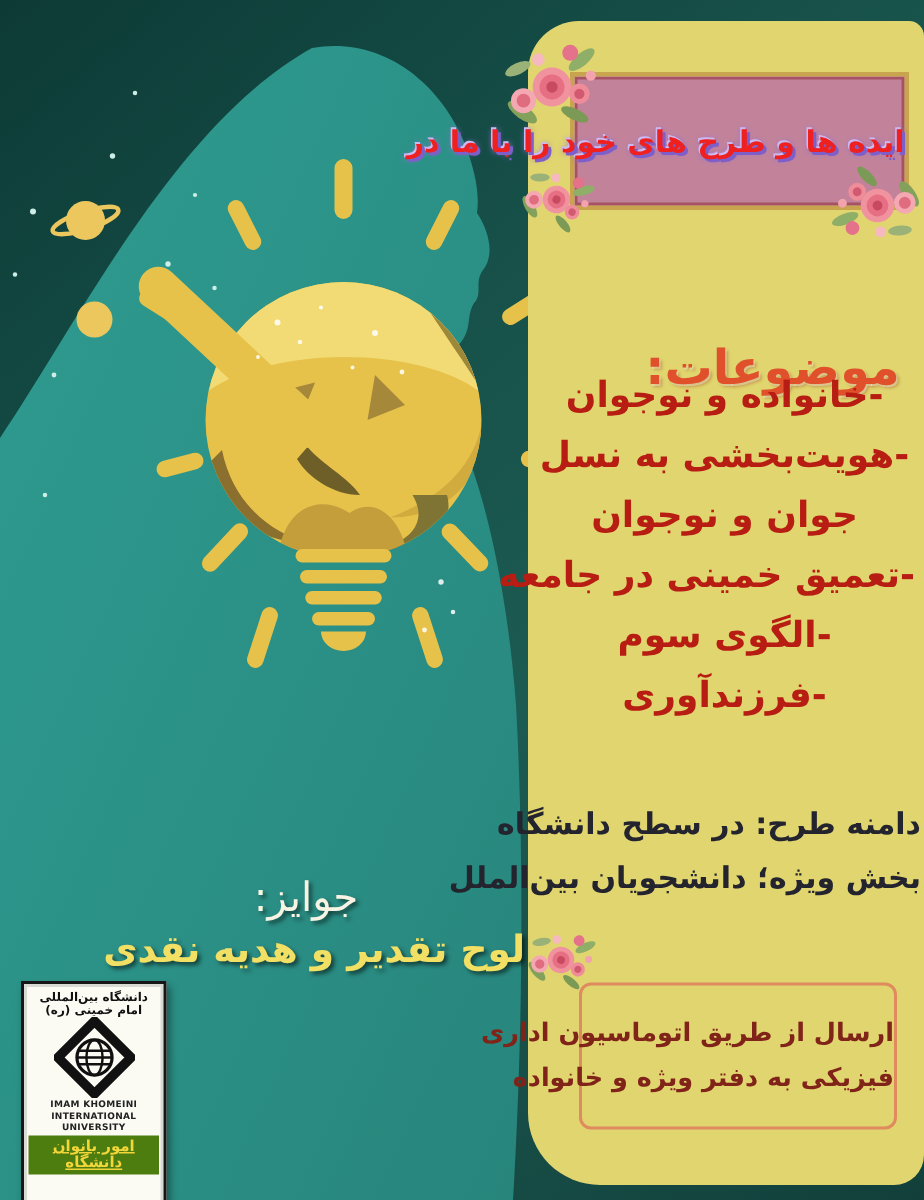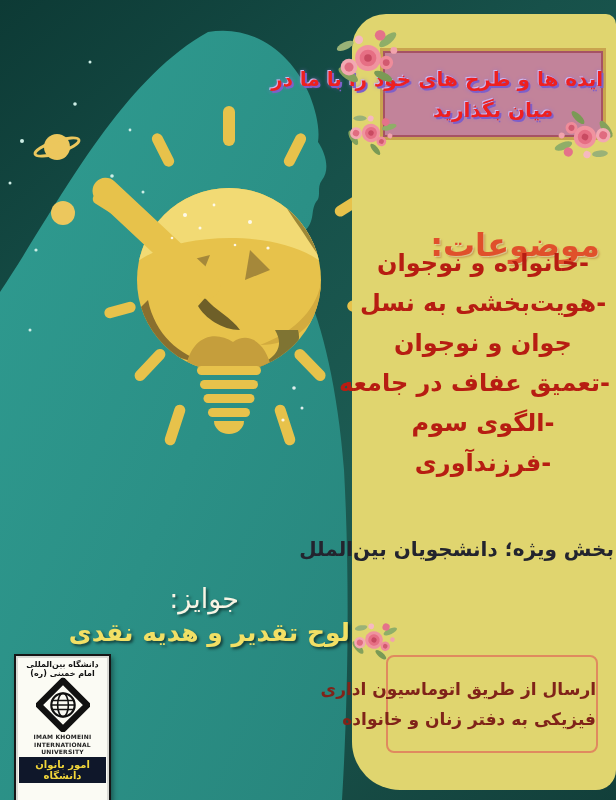--- a/index.html
+++ b/index.html
@@ -43,22 +43,22 @@
   .prize-label{font-size:27px;font-weight:normal;color:#f8f4e4;text-shadow:2px 2px 3px rgba(0,0,0,.55);}
   .prize-value{margin-top:4px;font-size:25px;font-weight:bold;color:#f2e065;white-space:nowrap;
     text-shadow:2px 2px 3px rgba(0,0,0,.55);margin-left:16px;}
   .logo-card{
     position:absolute;left:14px;top:654px;width:97px;height:175px;box-sizing:border-box;
     background:#fbfbf4;border:2px solid #161616;box-shadow:inset 0 0 0 2px rgba(120,120,120,.25),2px 3px 5px rgba(0,0,0,.4);
     display:flex;flex-direction:column;align-items:center;padding:4px 3px 3px;
   }
   .logo-callig{font-size:8px;line-height:9px;font-weight:bold;color:#111;text-align:center;direction:rtl;}
   .logo-latin{font-size:6px;line-height:7px;font-weight:bold;color:#222;text-align:center;letter-spacing:.2px;margin-top:1px;}
-  .logo-banner{margin-top:2px;width:100%;box-sizing:border-box;background:#0f172a;color:#f2d63a;
-    font-size:10px;font-weight:bold;text-align:center;direction:rtl;padding:2px 14px;}
+  .logo-banner{margin-top:2px;width:100%;box-sizing:border-box;background:#4d7c0f;color:#f2d63a;
+    font-size:10px;font-weight:bold;text-align:center;direction:rtl;padding:2px 14px;text-decoration:underline;}
   .flower{position:absolute;}
 </style>
 </head>
 <body>
 
 <div class="poster">
 
   <svg class="bg-art" width="616" height="800" viewBox="0 0 616 800">
     <defs>
       <linearGradient id="silh" x1="0" y1="0" x2="1" y2="1">
@@ -168,40 +168,40 @@
         <circle cx="283" cy="420" r="1.6"></circle>
       <circle cx="235" cy="245" r="1.3"></circle>
         <circle cx="172" cy="238" r="1.3"></circle>
     </g>
   </svg>
 
   <div class="panel"></div>
 
   <div class="announce-box" lang="fa">
     <div class="announce-line">ایده ها و طرح های خود را با ما در</div>
-    <div class="announce-line">میان بگذارید</div>
   </div>
 
   <div class="topics-heading" lang="fa">موضوعات:</div>
   <div class="topics-list" lang="fa">
     <div class="t-line">-خانواده و نوجوان</div>
     <div class="t-line">-هویت‌بخشی به نسل</div>
     <div class="t-line">جوان و نوجوان</div>
-    <div class="t-line">-تعمیق عفاف در جامعه</div>
+    <div class="t-line">-تعمیق خمینی در جامعه</div>
     <div class="t-line">-الگوی سوم</div>
     <div class="t-line">-فرزندآوری</div>
   </div>
 
   <div class="scope" lang="fa">
+    <div class="s-line">دامنه طرح: در سطح دانشگاه</div>
     <div class="s-line">بخش ویژه؛ دانشجویان بین‌الملل</div>
   </div>
 
   <div class="submit-box" lang="fa">
     <div class="b-line">ارسال از طریق اتوماسیون اداری</div>
-    <div class="b-line">فیزیکی به دفتر زنان و خانواده</div>
+    <div class="b-line">فیزیکی به دفتر ویژه و خانواده</div>
   </div>
 
   <div class="prizes" lang="fa">
     <div class="prize-label">جوایز:</div>
     <div class="prize-value">لوح تقدیر و هدیه نقدی</div>
   </div>
 
   <div class="logo-card">
     <div class="logo-callig" lang="fa">دانشگاه بین‌المللی امام خمینی (ره)</div>
     <svg width="54" height="54" viewBox="0 0 60 60">

